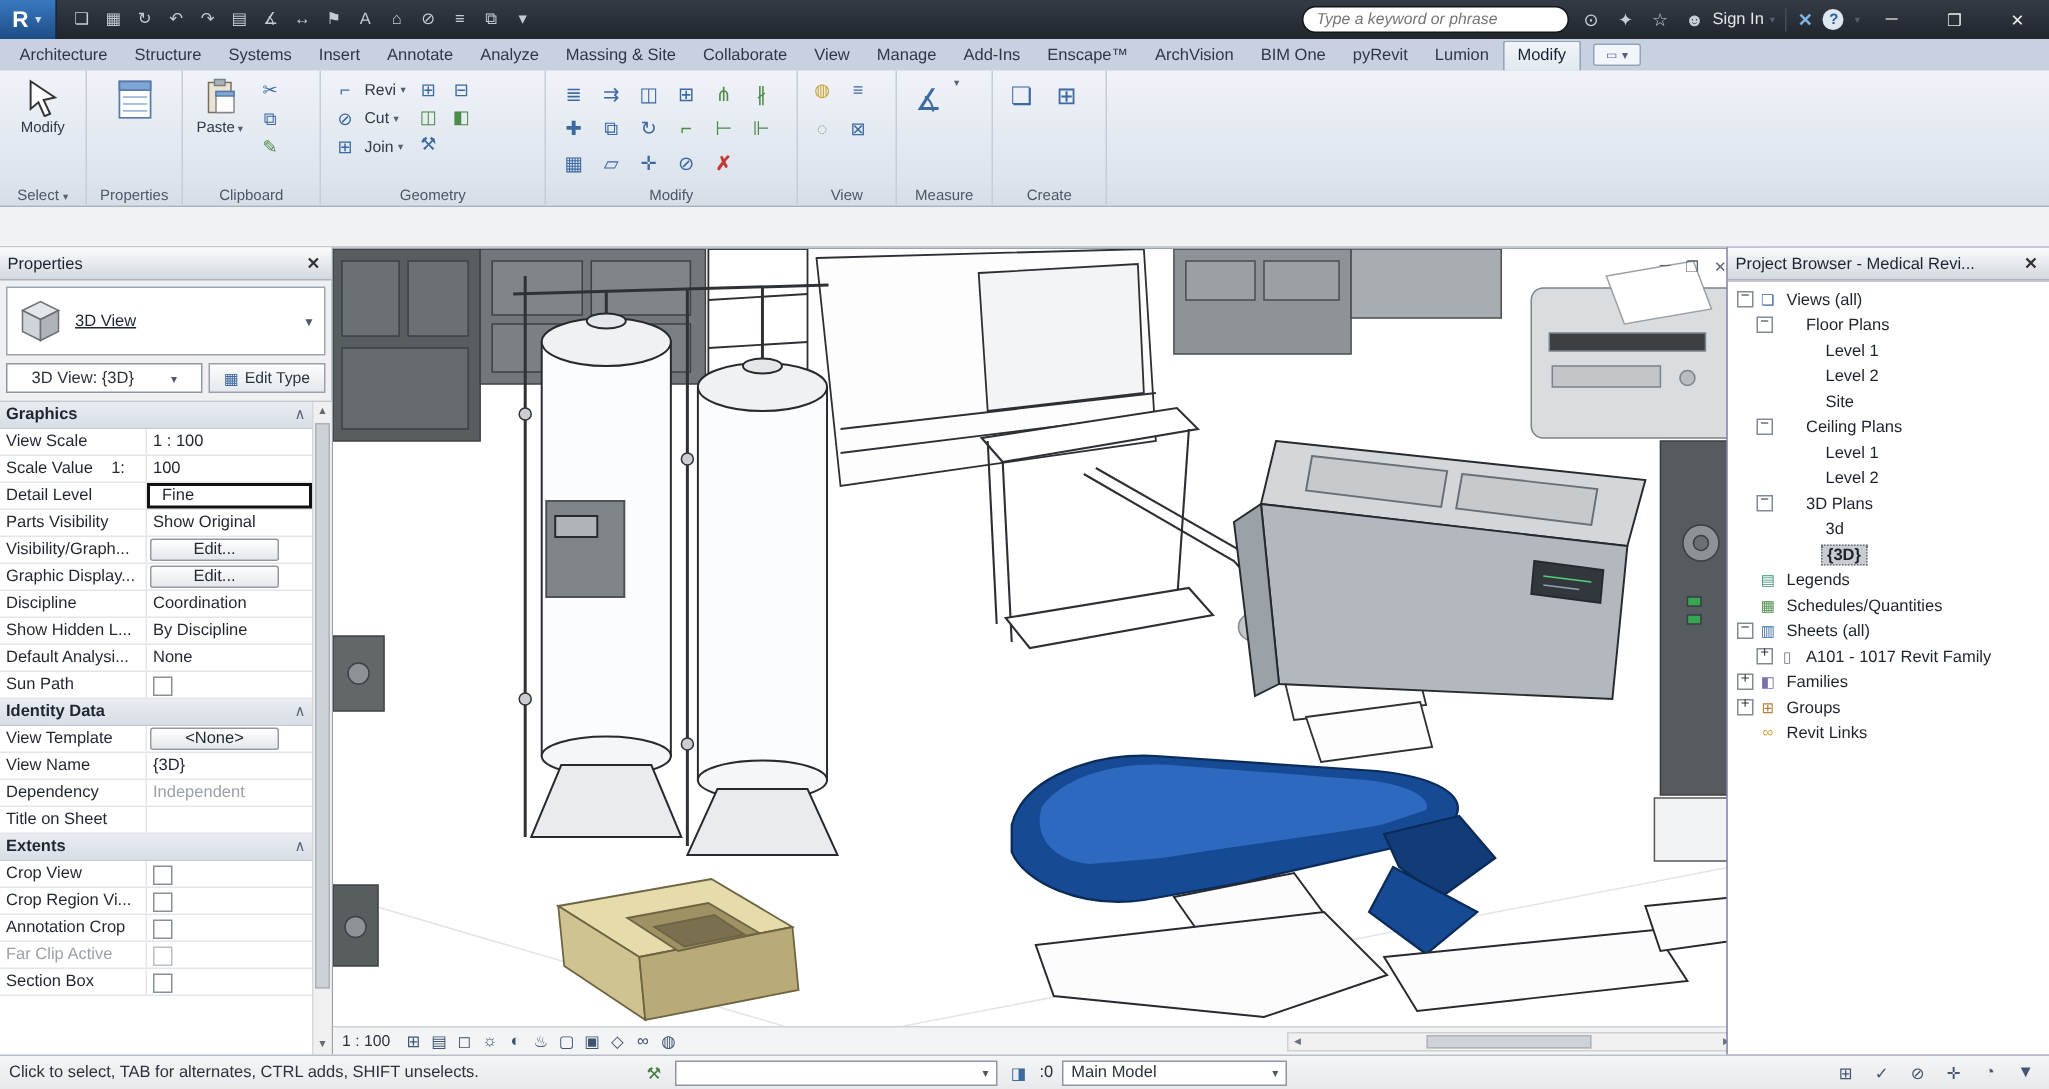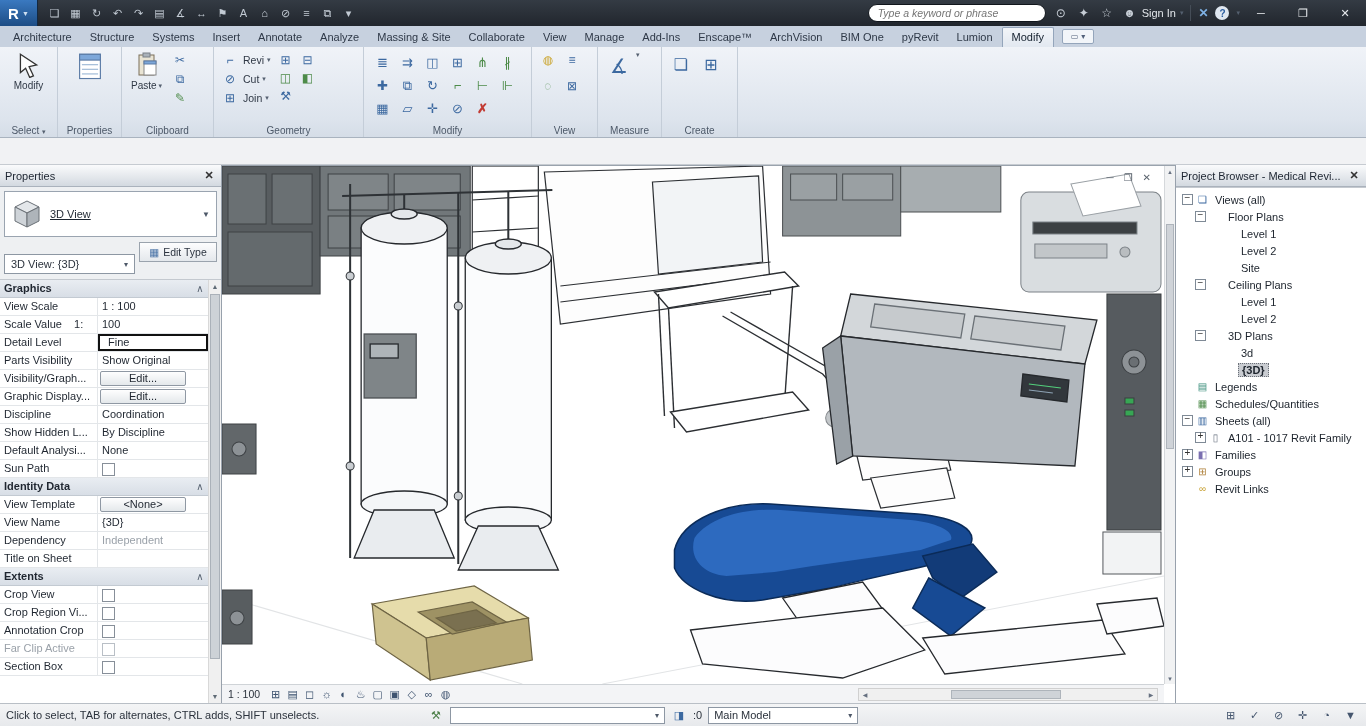--- a/index.html
+++ b/index.html
@@ -57,21 +57,21 @@
 
 .pal-header{height:22px;background:linear-gradient(#fafbfc,#d3d9e0);border-bottom:1px solid #aab2bc;display:flex;align-items:center;padding:0 5px;flex:0 0 22px;}
 .pal-title{flex:1;font-size:11px;color:#1c2430;white-space:nowrap;overflow:hidden;}
 .pal-close{width:14px;text-align:center;color:#333;font-size:11px;font-weight:bold;}
 
 
 .props{position:absolute;left:0;top:165px;width:222px;height:538px;background:#eef0f2;border-right:1px solid #98a1ac;display:flex;flex-direction:column;z-index:10;}
 .typesel{margin:4px 4px 2px;background:#fff;border:1px solid #9aa4b0;height:46px;display:flex;align-items:center;padding:2px 6px;gap:7px;flex:0 0 46px;}
 .typesel .tname{flex:1;font-size:11px;color:#1d2530;text-decoration:underline;}
 .combo-row{display:flex;margin:3px 4px;gap:4px;flex:0 0 20px;}
-.combo{flex:1;height:20px;background:#fff;border:1px solid #8d97a3;display:flex;align-items:center;padding:0 6px;margin-top:12px;}
+.combo{flex:1;height:20px;background:#fff;border:1px solid #8d97a3;display:flex;align-items:center;padding:0 16px;}
 .combo .cval{flex:1;font-size:11px;white-space:nowrap;overflow:hidden;}
 .caret-c{font-size:8px;color:#4d5868;}
 .edittype{width:78px;height:20px;border:1px solid #9aa3ad;background:linear-gradient(#fdfdfe,#e4e8ec);display:flex;align-items:center;justify-content:center;gap:4px;font-size:10.5px;color:#2c3440;}
 .ptable{flex:1;position:relative;background:#fff;border-top:1px solid #c4c9cf;overflow:hidden;padding-right:13px;margin-top:2px;}
 .prow{display:flex;height:18px;line-height:17px;border-bottom:1px solid #e3e6e9;}
 .plabel{width:98px;padding-left:4px;border-right:1px solid #e3e6e9;white-space:pre;overflow:hidden;color:#1f2630;}
 .pvalue{flex:1;padding-left:4px;white-space:nowrap;overflow:hidden;color:#1f2630;}
 .prow.kind-section{background:linear-gradient(#e9edf2,#d8dee6);border-bottom:1px solid #c3cad2;font-weight:bold;}
 .kind-section .plabel{width:auto;flex:1;border-right:none;}
 .sec-caret{display:none;}
@@ -101,21 +101,21 @@
 .vsthumb{position:absolute;left:1px;right:1px;top:58px;height:225px;background:#cfd3d8;border:1px solid #aeb4bb;}
 .vcbar{position:absolute;left:0;right:11px;bottom:0;height:19px;background:#f3f4f6;border-top:1px solid #cfd3d7;display:flex;align-items:center;padding:0 6px;gap:2px;}
 .vscale{font-size:10.5px;color:#2b323c;margin-right:5px;white-space:nowrap;}
 .vci{width:17px;text-align:center;font-size:11px;color:#3f5470;}
 .hscroll{margin-left:auto;width:300px;height:13px;position:relative;background:#f0f0f0;border:1px solid #d0d0d0;}
 .hsarrow{position:absolute;top:0;bottom:0;width:12px;display:flex;align-items:center;justify-content:center;font-size:6px;color:#667080;}
 .hsarrow.left{left:0;}.hsarrow.right{right:0;}
 .hsthumb{position:absolute;top:1px;bottom:1px;left:92px;width:110px;background:#cfd3d8;border:1px solid #aeb4bb;}
 
 
-.browser{position:absolute;right:0;top:165px;width:191px;height:538px;background:#6d28d9;border-left:1px solid #98a1ac;display:flex;flex-direction:column;z-index:10;}
+.browser{position:absolute;right:0;top:165px;width:215px;height:538px;background:#6d28d9;border-left:1px solid #98a1ac;display:flex;flex-direction:column;z-index:10;}
 .tree{flex:1;background:#fff;border-top:1px solid #c4c9cf;overflow:hidden;padding-top:3px;}
 .titem{display:flex;align-items:center;height:17px;padding-left:calc(6px + var(--ind,0) * 13px);white-space:nowrap;}
 .texp{width:11px;height:11px;margin-right:3px;position:relative;flex:0 0 11px;}
 .texp.kind-minus,.texp.kind-plus{border:1px solid #7f8a96;background:#fff;}
 .texp.kind-minus::before{content:"−";position:absolute;left:1.5px;top:-3.5px;font-size:10px;color:#333;}
 .texp.kind-plus::before{content:"+";position:absolute;left:1.5px;top:-3.5px;font-size:10px;color:#333;}
 .ticon{width:13px;margin-right:3px;font-size:10px;text-align:center;flex:0 0 13px;}
 .ticon.kind-none{visibility:hidden;}
 .ticon.kind-views::before{content:"❏";color:#3c69a0;}
 .ticon.kind-legends::before{content:"▤";color:#3c8f7c;}

